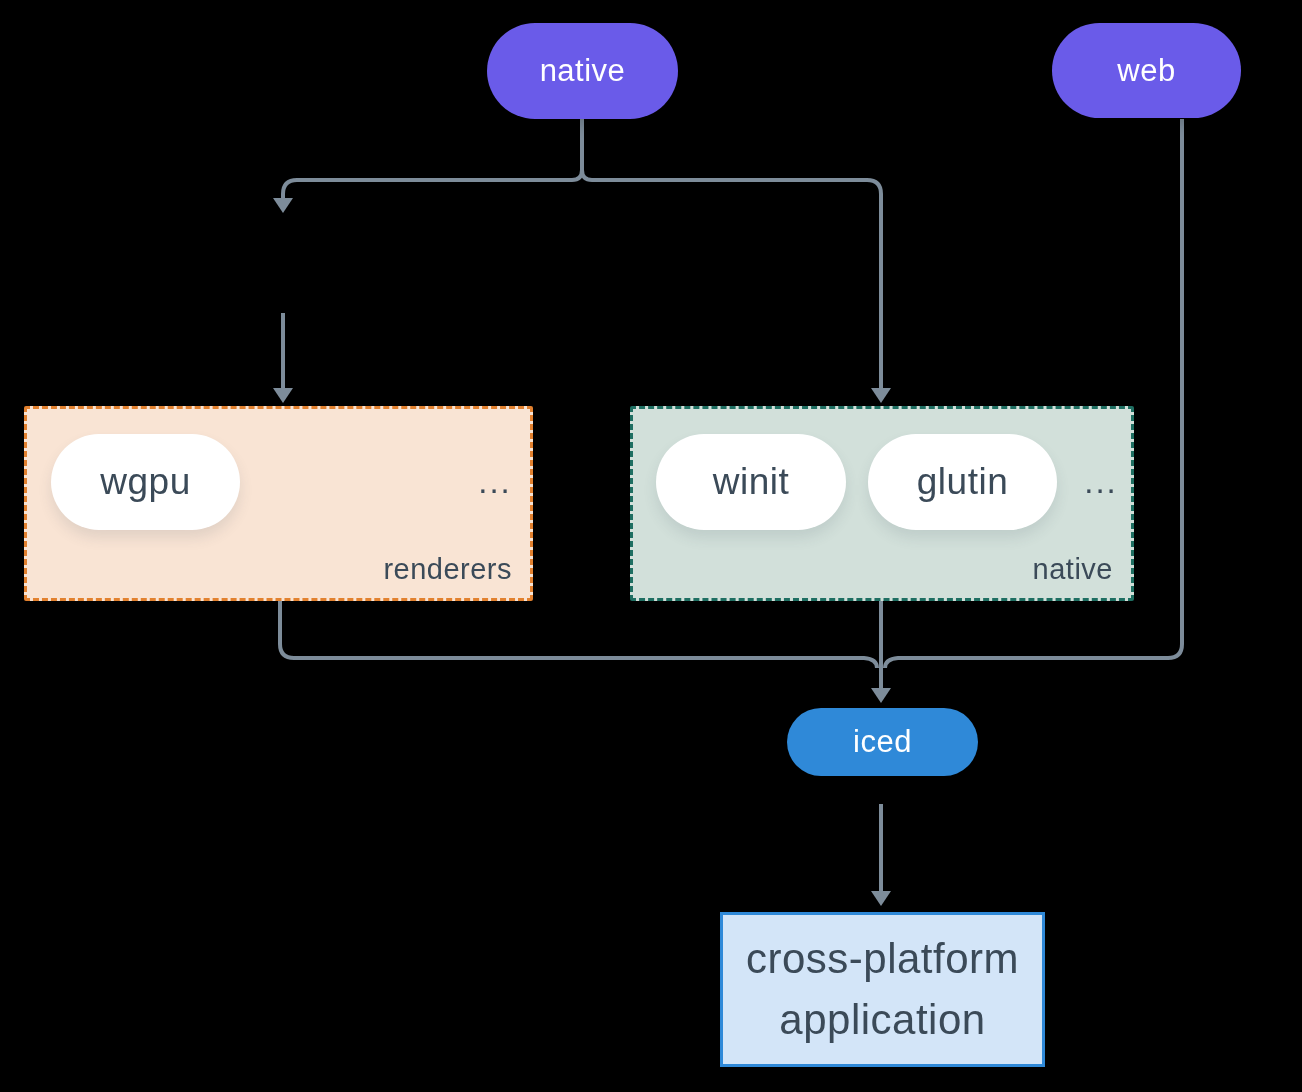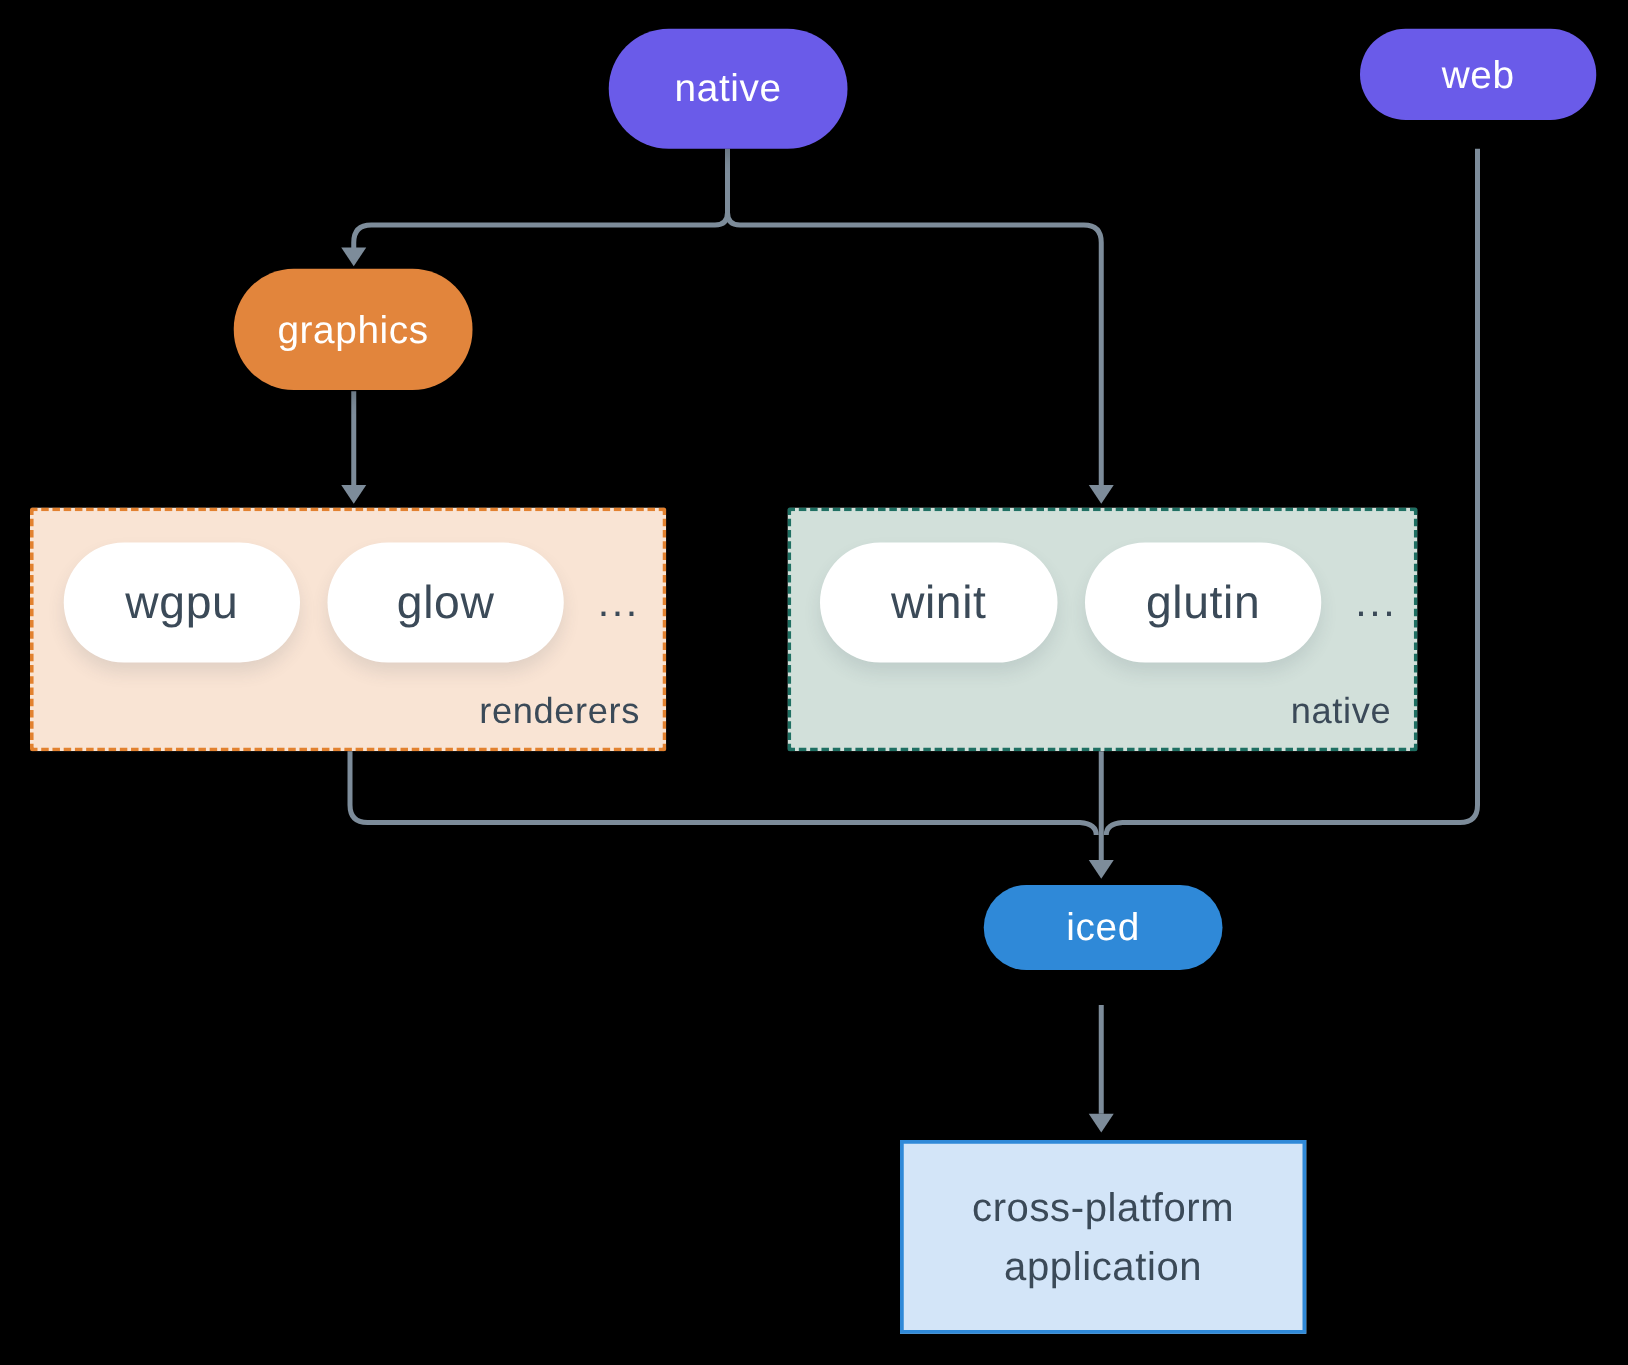--- a/index.html
+++ b/index.html
@@ -99,21 +99,21 @@
   .app-box {
     position: absolute;
     z-index: 2;
     background: var(--app-fill);
     border: 3px solid var(--app-border);
     color: var(--dark-text);
     display: flex;
     flex-direction: column;
     align-items: center;
     justify-content: center;
-    font-size: 32px;
+    font-size: 42px;
     line-height: 1.45;
     letter-spacing: 0.5px;
     text-align: center;
   }
 </style>
 </head>
 <body>
 
 <div class="canvas">
 
@@ -136,34 +136,28 @@
     <polygon points="871,688 891,688 881,703"></polygon>
 
     <path d="M 881 804 V 891"></path>
     <polygon points="871,891 891,891 881,906"></polygon>
   </svg>
 
   <div class="node pill purple" style="left:487px; top:23px; width:191px; height:96px;">
     <span>native</span>
   </div>
 
-  <div class="node pill purple" style="left:1088px; top:23px; width:189px; height:73px;align-items:center;">
+  <div class="node pill purple" style="left:1052px; top:23px; width:189px; height:95px;align-items:center;">
     <span>web</span>
   </div>
 
-  <div class="node pill orange" style="left:187px; top:215px; width:191px; height:97px;">
-    <span>graphics</span>
-  </div>
 
   <div class="group-box renderers" style="left:24px; top:406px; width:509px; height:195px;">
     <div class="white-pill" style="left:24px; top:25px; width:189px; height:96px;">
       <span>wgpu</span>
-    </div>
-    <div class="white-pill" style="left:235px; top:25px; width:189px; height:96px;">
-      <span>glow</span>
     </div>
     <div class="ellipsis" style="left:438px; top:25px; width:60px; height:96px;">...</div>
     <div class="group-label">renderers</div>
   </div>
 
   <div class="group-box shells" style="left:630px; top:406px; width:504px; height:195px;">
     <div class="white-pill" style="left:23px; top:25px; width:190px; height:96px;">
       <span>winit</span>
     </div>
     <div class="white-pill" style="left:235px; top:25px; width:189px; height:96px;">

